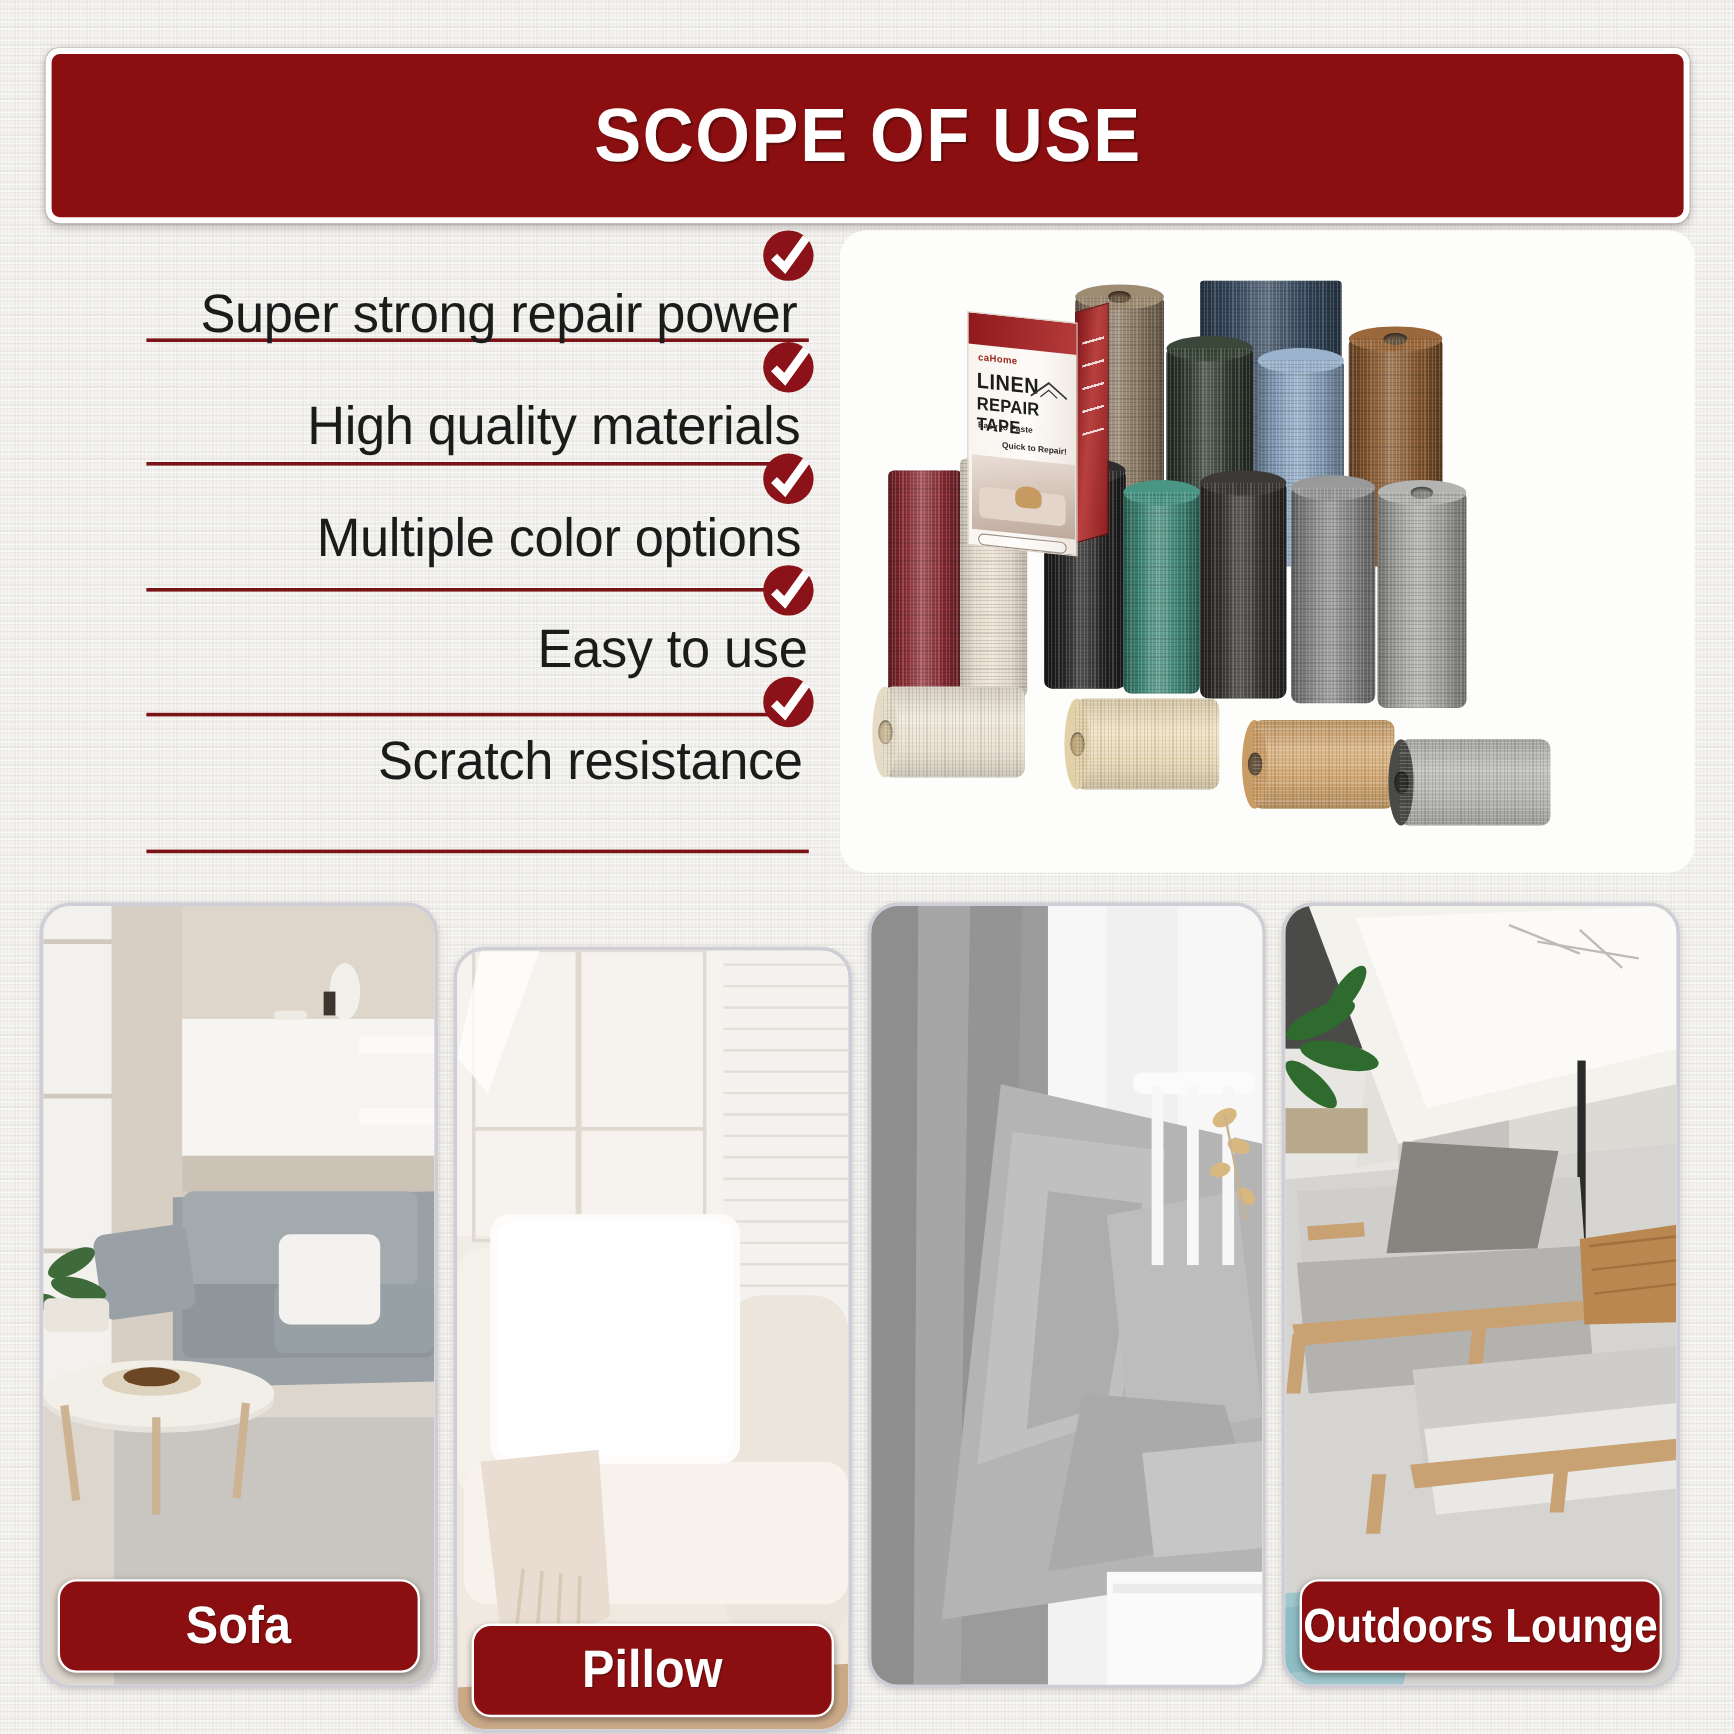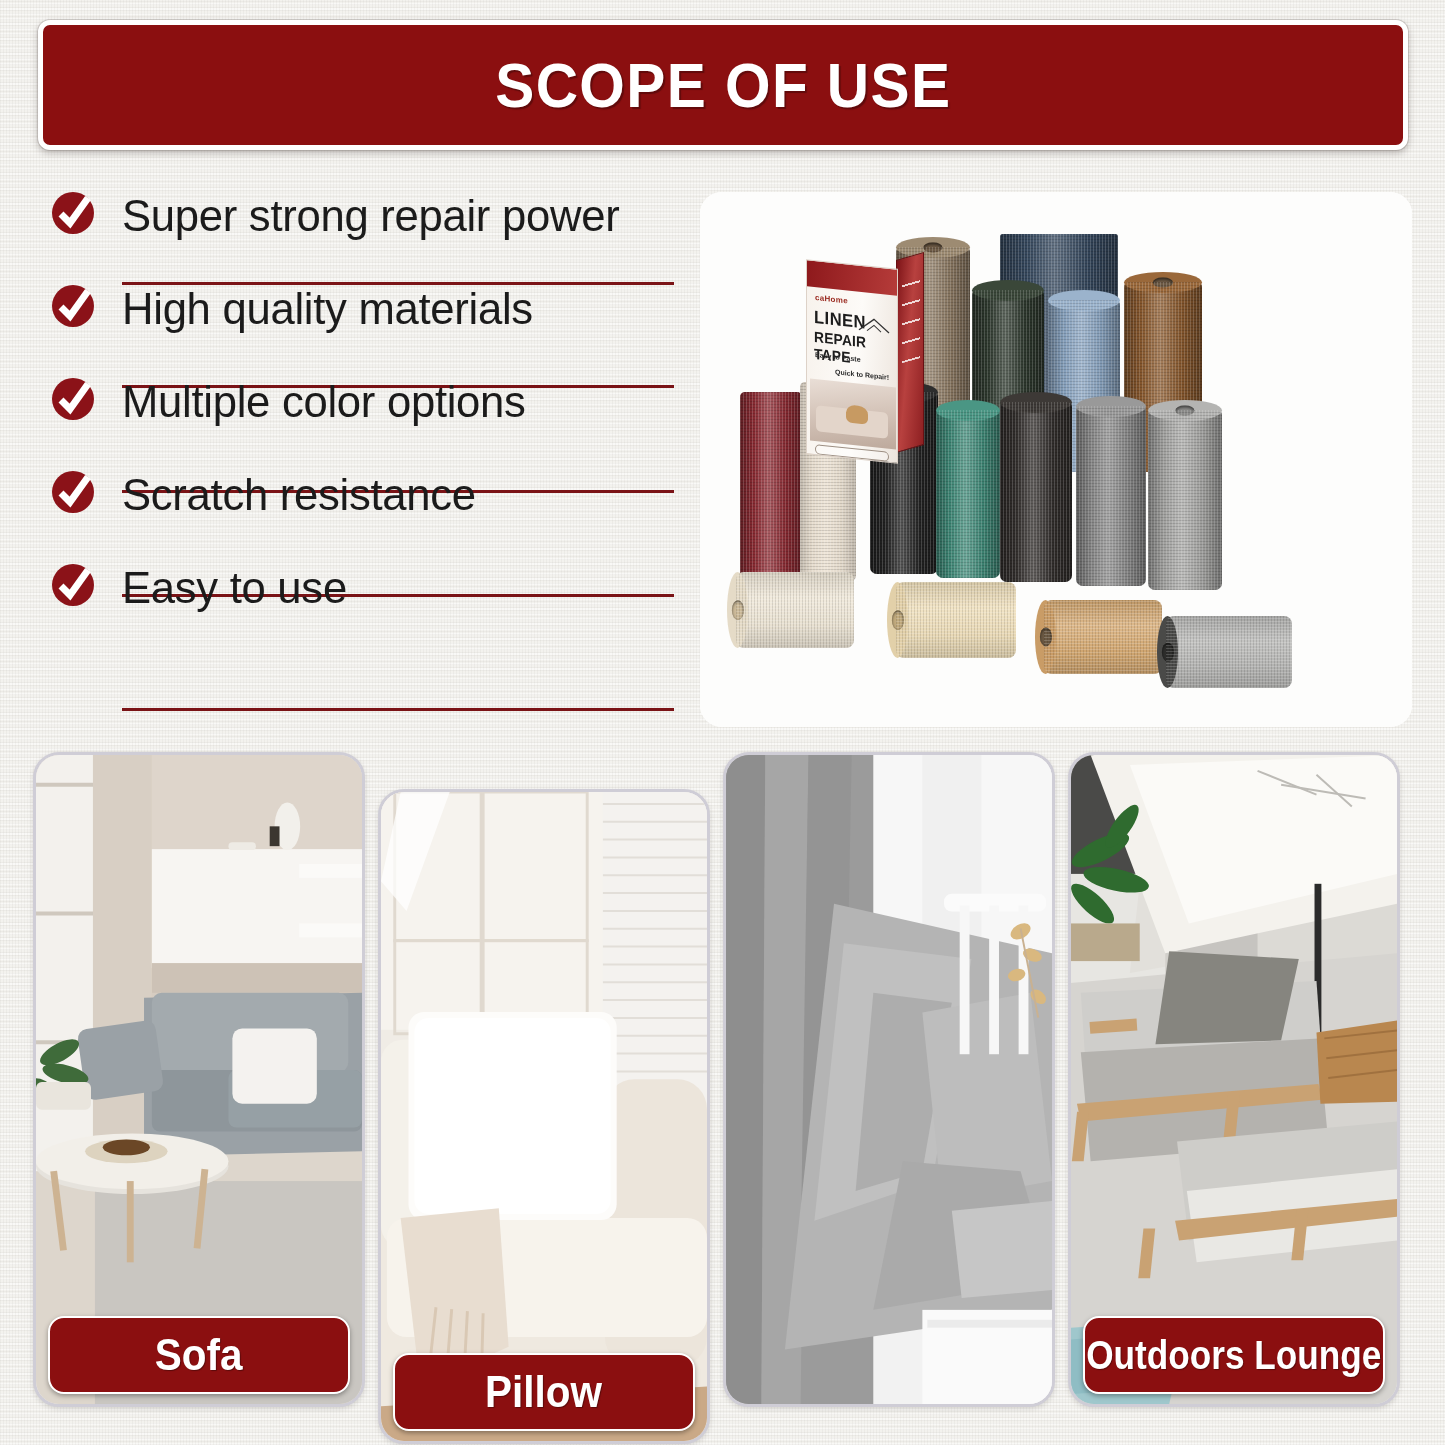--- a/index.html
+++ b/index.html
@@ -13,22 +13,22 @@
       repeating-linear-gradient(0deg, rgba(160,155,148,.085) 0 1px, transparent 1px 3px),
       repeating-linear-gradient(90deg, rgba(160,155,148,.085) 0 1px, transparent 1px 3px),
       repeating-linear-gradient(0deg, rgba(255,255,255,.5) 0 2px, transparent 2px 5px);
     overflow: hidden;
     position: relative;
   }
 
   
   .banner {
     position: absolute;
-    left: 38px; top: 20px;
-    width: 1370px; height: 130px;
+    left: 38px; top: 40px;
+    width: 1370px; height: 146px;
     background: #8b0f10;
     border-radius: 12px;
     border: 5px solid #ffffff;
     box-shadow: 0 3px 7px rgba(90,80,75,.38), 0 0 0 1px rgba(140,130,125,.30);
     display: flex;
     align-items: center;
     justify-content: center;
   }
   .banner-title {
     color: #ffffff;
@@ -43,21 +43,22 @@
   
   .features {
     position: absolute;
     left: 40px; top: 190px;
     width: 640px; height: 545px;
   }
   .feature-row {
     position: relative;
     height: 93px;
     display: flex;
-    align-items: flex-start;
+    align-items: flex-end;
+    flex-direction: column;
   }
   .check-icon {
     width: 46px; height: 46px;
     flex: 0 0 46px;
     margin-left: 10px;
     position: relative;
   }
   .check-icon svg { display: block; width: 100%; height: 100%; }
   .feature-label {
     margin-left: 26px;
@@ -258,31 +259,31 @@
     <div class="feature-label">Multiple color options</div>
   </div>
 
   <div class="feature-row">
     <div class="check-icon">
       <svg viewBox="0 0 46 46">
           <circle cx="23" cy="23" r="21" fill="#8b1218"></circle>
       <path d="M11 24 L20 33 L38 8" stroke="#fff" stroke-width="7" fill="none"></path>
         </svg>
     </div>
-    <div class="feature-label">Scratch resistance</div>
+    <div class="feature-label">Easy to use</div>
   </div>
 
   <div class="feature-row">
     <div class="check-icon">
       <svg viewBox="0 0 46 46">
           <circle cx="23" cy="23" r="21" fill="#8b1218"></circle>
       <path d="M11 24 L20 33 L38 8" stroke="#fff" stroke-width="7" fill="none"></path>
         </svg>
     </div>
-    <div class="feature-label">Easy to use</div>
+    <div class="feature-label">Scratch resistance</div>
   </div>
 </div>
 
 <div class="product-card">
   <div class="photo-stage">
 
     <div class="roll" style="left:300px;top:42px;width:118px;height:210px;background:#36495f;border-radius:3px;">
         <span class="shade"></span>
       </div>
 

